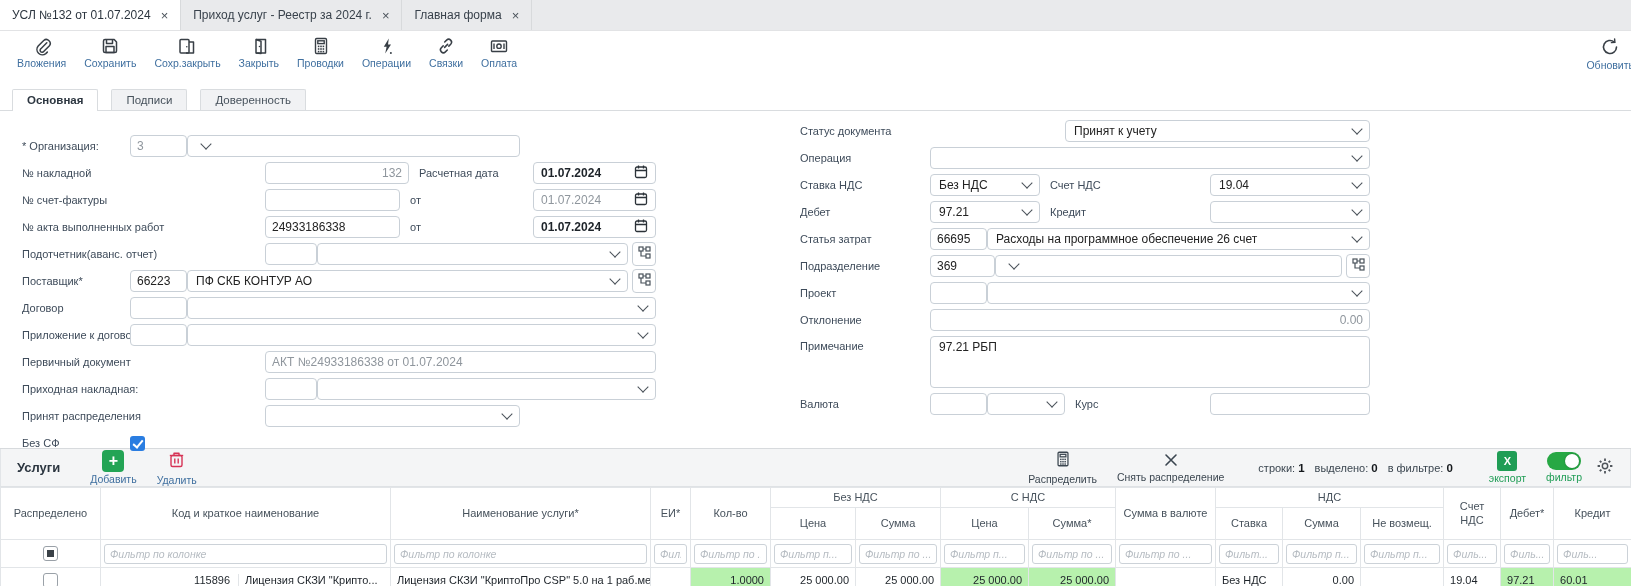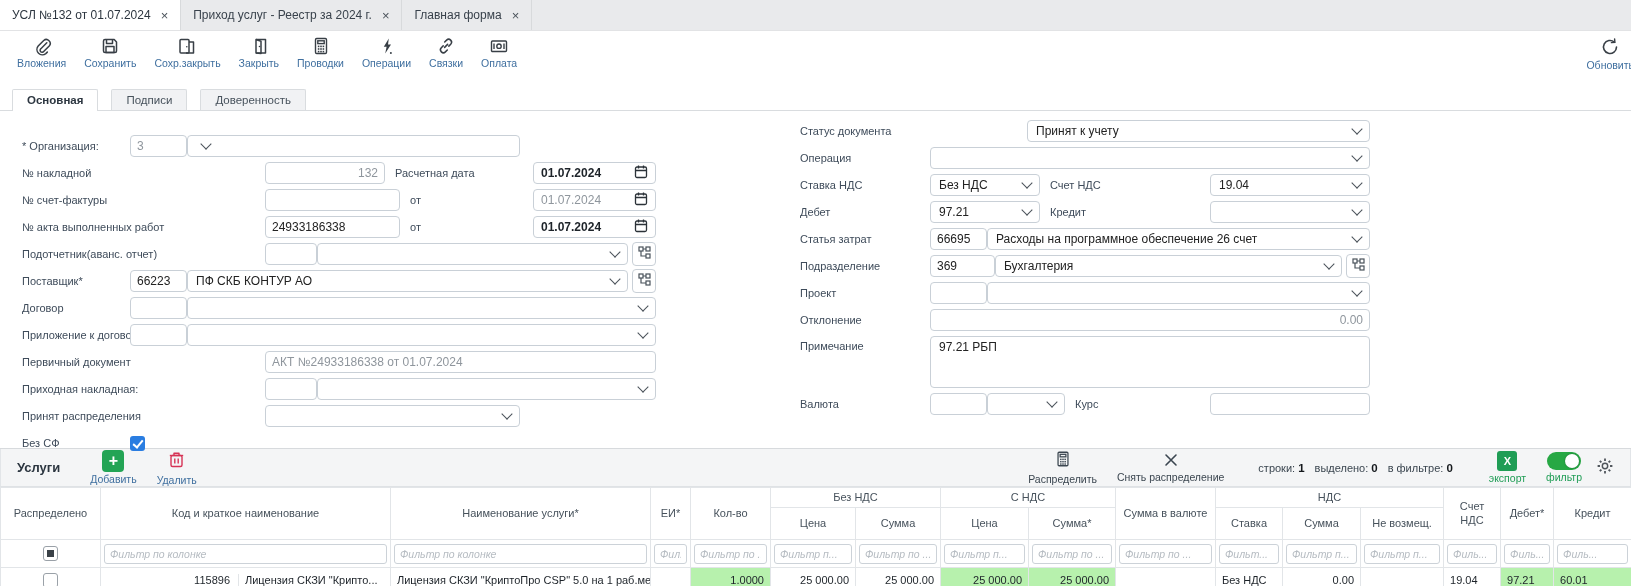--- a/index.html
+++ b/index.html
@@ -210,21 +210,21 @@
     <div class="frow">
       <span class="flabel lab-a">* Организация:</span>
       <input class="fi grey" style="width: 57px;" value="3">
       <div class="sel" style="width:333px">
         <span class="chev"></span>
       </div>
     </div>
 
     <div class="frow">
       <span class="flabel lab-b">№ накладной</span>
-      <input class="fi grey num-right" style="width: 120px;" value="132">
+      <input class="fi grey num-right" style="width: 144px;" value="132">
       <span class="midlab">Расчетная дата</span>
       <div class="datef" style="width:123px">
         <span>01.07.2024</span>
         <span><svg width="14" height="15" viewBox="0 0 14 15" fill="none" stroke="#2b3238" stroke-width="1.3">
               <rect x="1.5" y="3" width="11" height="10.5" rx="1.5"></rect>
               <path d="M1.5 6.5h11M4.5 1.5v3M9.5 1.5v3"></path>
             </svg></span>
       </div>
     </div>
 
@@ -333,21 +333,21 @@
       <div class="cb"></div>
     </div>
 
   </div>
 
   <div class="col-right">
 
     <div class="frow">
       <span class="flabel lab-r">Статус документа</span>
       <span class="sp"></span>
-      <div class="sel" style="width:343px">
+      <div class="sel" style="width:305px">
         <span class="st">Принят к учету</span>
         <span class="chev"></span>
       </div>
     </div>
 
     <div class="frow">
       <span class="flabel lab-r">Операция</span>
       <div class="sel" style="flex:1">
         <span class="st"></span>
         <span class="chev"></span>
@@ -386,21 +386,20 @@
       <div class="sel" style="flex:1">
         <span class="st">Расходы на программное обеспечение 26 счет</span>
         <span class="chev"></span>
       </div>
     </div>
 
     <div class="frow">
       <span class="flabel lab-r">Подразделение</span>
       <input class="fi" style="width: 65px;" value="369">
       <div class="sel" style="flex:1">
-        <span class="st">Бухгалтерия</span>
         <span class="chev"></span>
       </div>
       <div class="tree-btn">
         <span><svg width="13" height="13" viewBox="0 0 13 13" fill="none" stroke="#49525a" stroke-width="1.2">
               <rect x="1" y="1" width="4" height="4"></rect>
               <rect x="8" y="1" width="4" height="4"></rect>
               <rect x="8" y="8" width="4" height="4"></rect>
               <path d="M5 3h3M3 5v5h5"></path>
             </svg></span>
       </div>

